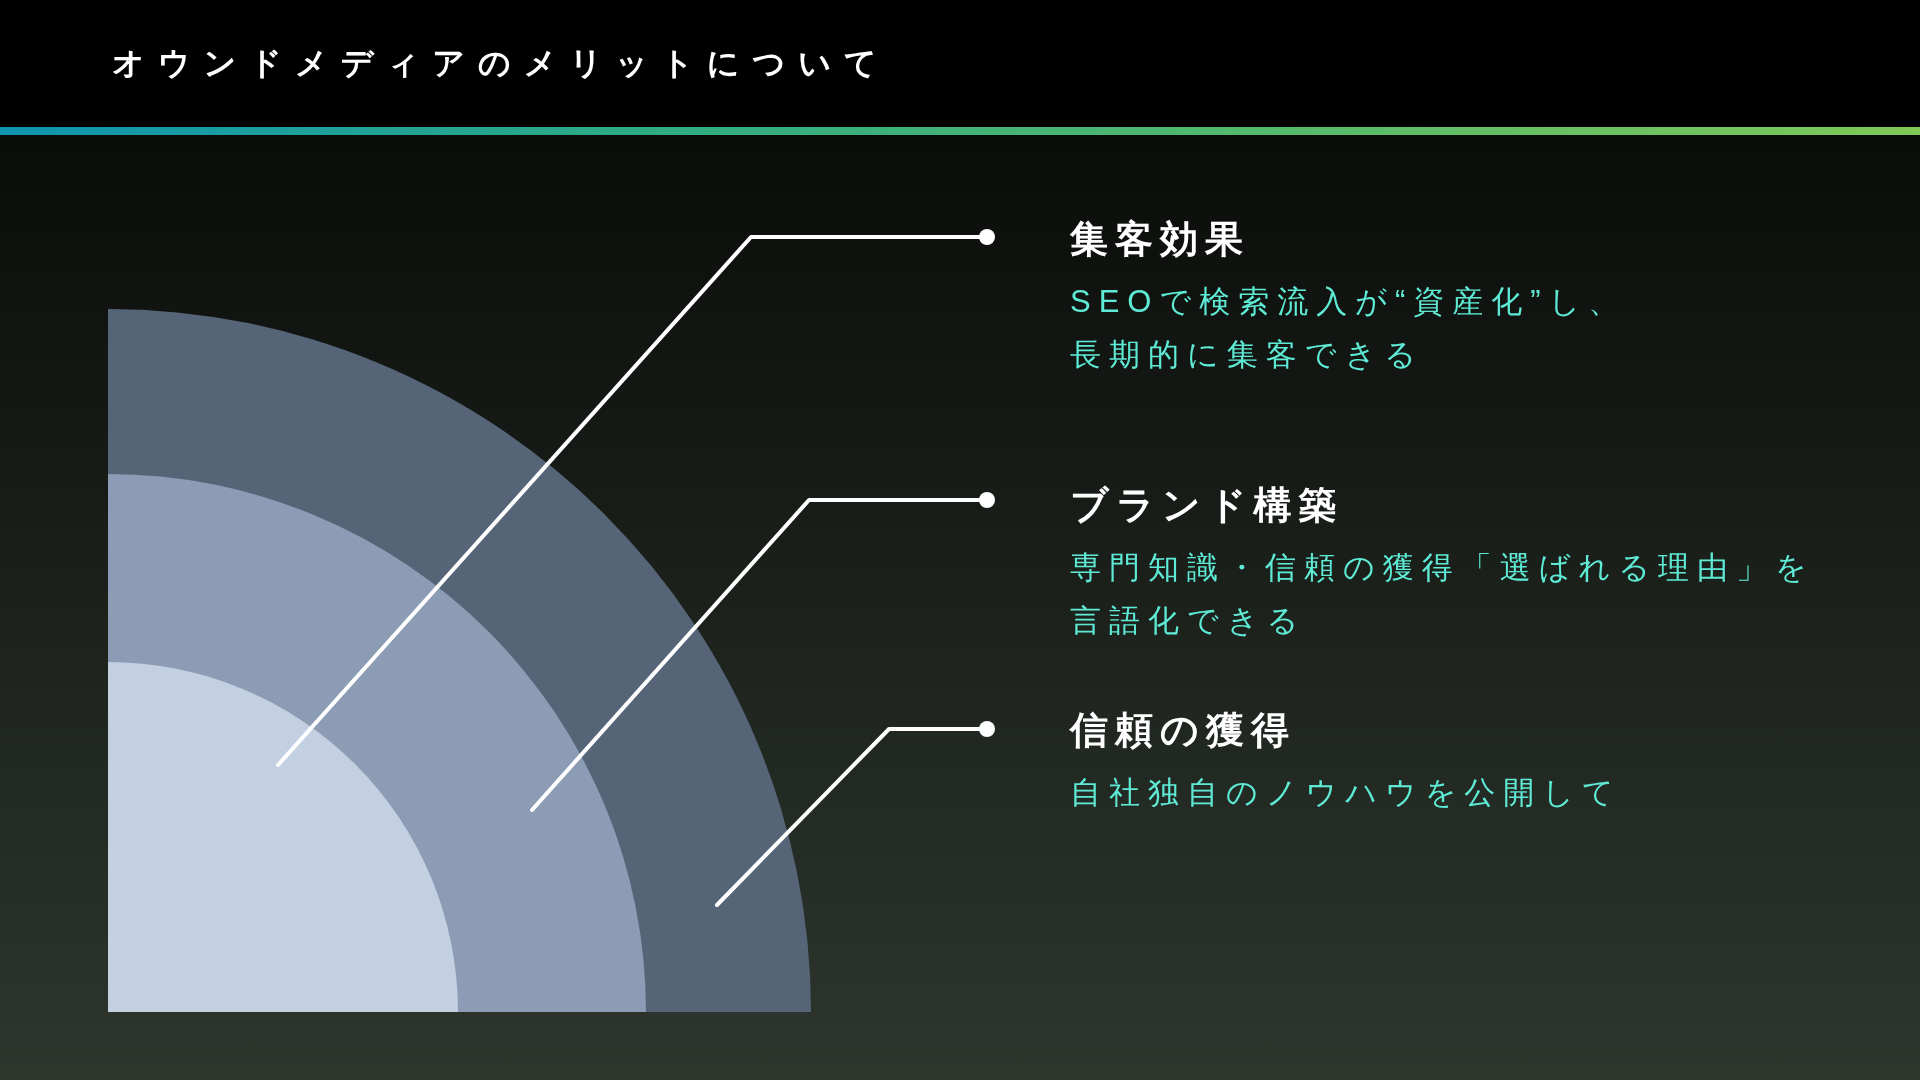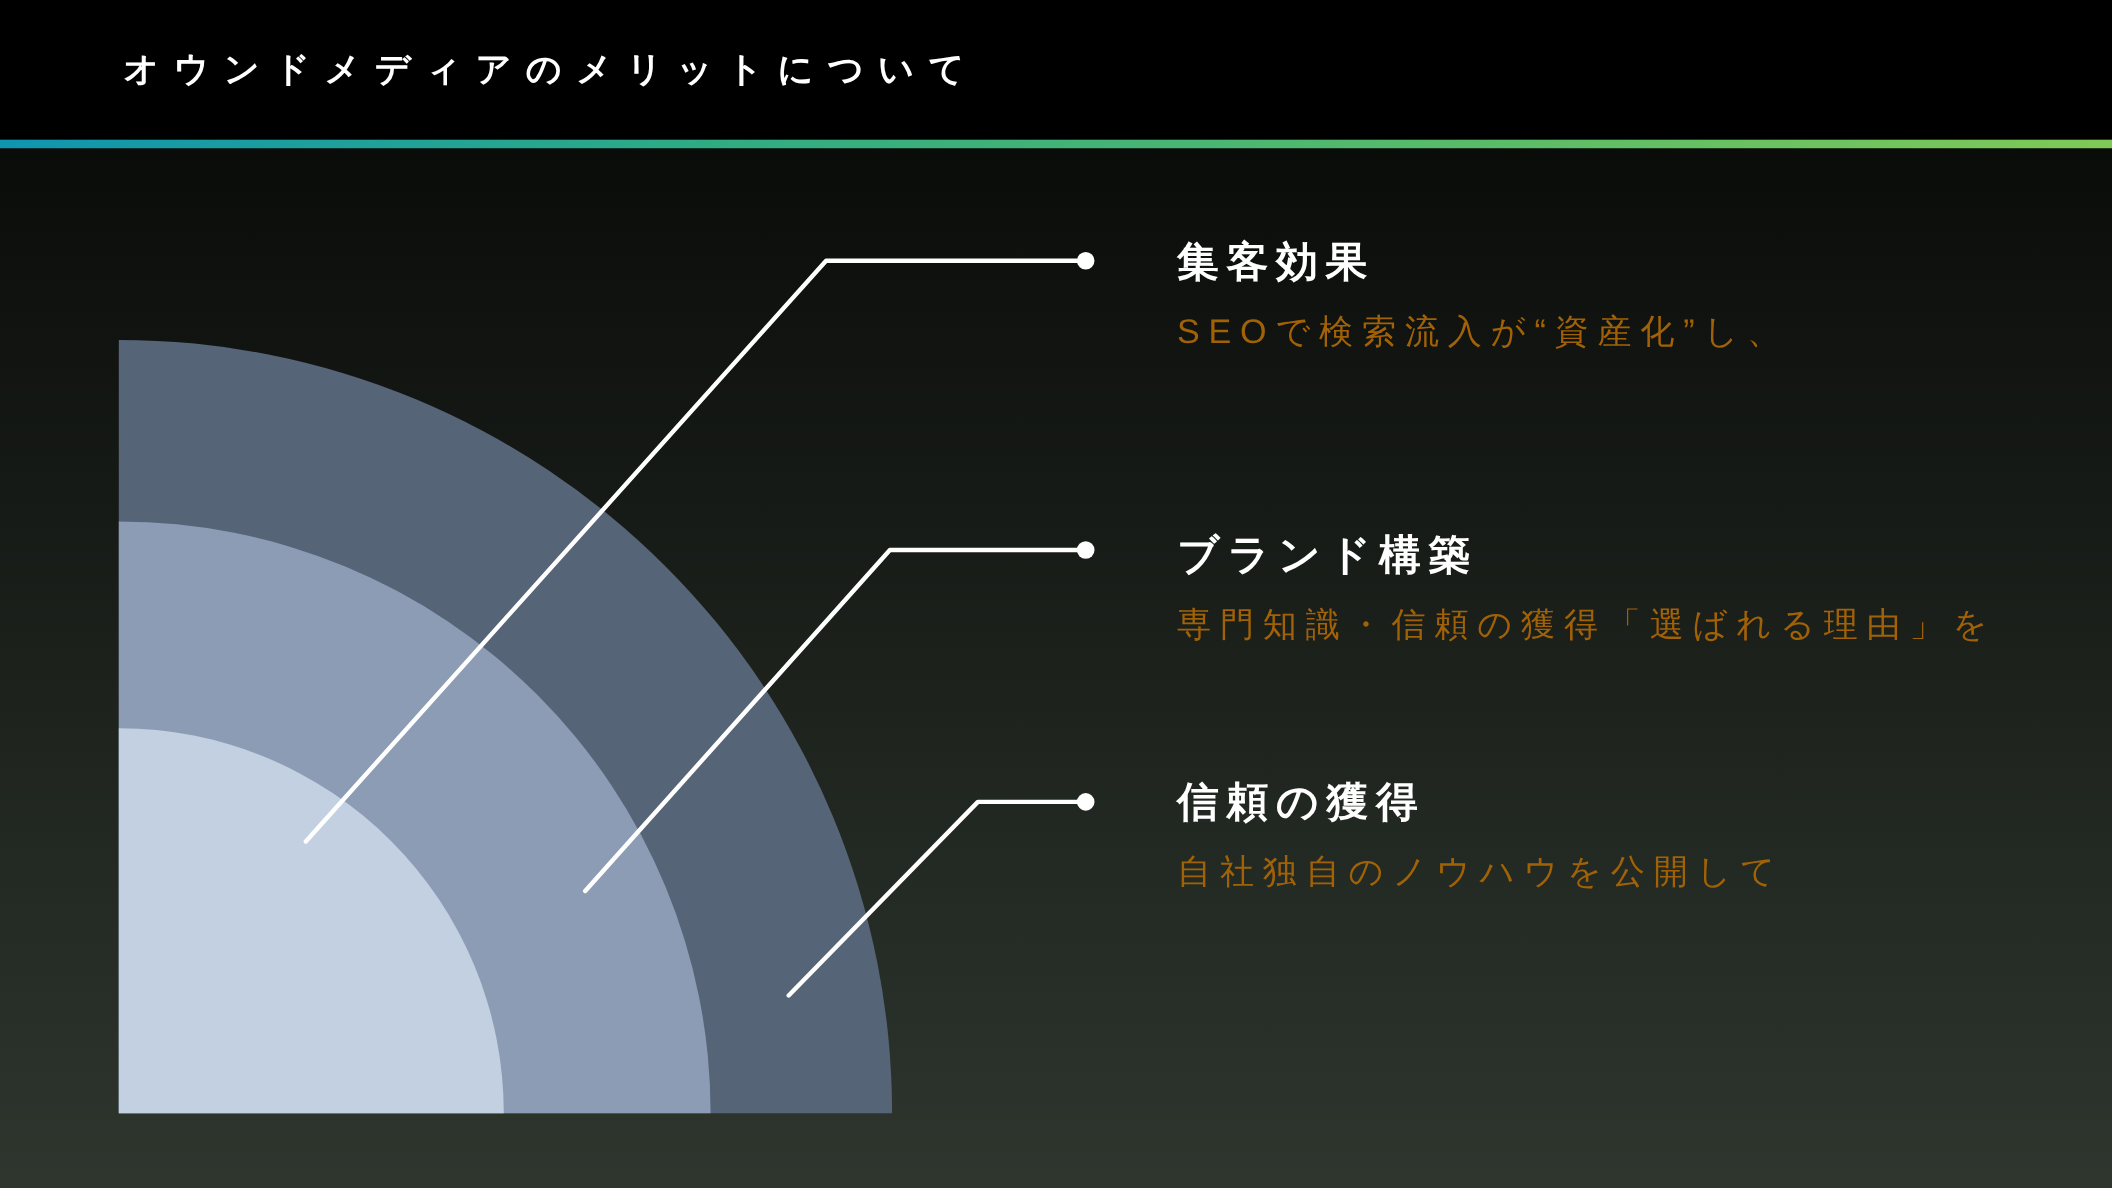--- a/index.html
+++ b/index.html
@@ -77,21 +77,21 @@
     line-height: 44px;
     letter-spacing: 7px;
     margin-bottom: 14px;
     white-space: nowrap;
   }
   .callout .callout-line {
     font-size: 31px;
     font-weight: 400;
     line-height: 53px;
     letter-spacing: 8px;
-    color: #a16207;
+    color: #5eead4;
     white-space: nowrap;
   }
   #callout-0 { top: 217px; }
   #callout-1 { top: 483px; }
   #callout-2 { top: 708px; font-family: Liberation Serif, serif; }
 </style>
 </head>
 <body>
 
 <div id="slide">
@@ -113,25 +113,27 @@
       <circle cx="987" cy="237" r="8" fill="#ffffff"></circle>
       <polyline points="532,810 809,500 983,500" fill="none" stroke="#ffffff" stroke-width="4" stroke-linecap="round" stroke-linejoin="round"></polyline>
       <circle cx="987" cy="500" r="8" fill="#ffffff"></circle>
       <polyline points="717,905 889,729 983,729" fill="none" stroke="#ffffff" stroke-width="4" stroke-linecap="round" stroke-linejoin="round"></polyline>
       <circle cx="987" cy="729" r="8" fill="#ffffff"></circle>
     </svg>
 
   <div class="callout" id="callout-0">
     <div class="callout-title">集客効果</div>
     <div class="callout-line">SEOで検索流入が“資産化”し、</div>
+    <div class="callout-line">長期的に集客できる</div>
   </div>
 
   <div class="callout" id="callout-1">
     <div class="callout-title">ブランド構築</div>
     <div class="callout-line">専門知識・信頼の獲得「選ばれる理由」を</div>
+    <div class="callout-line">言語化できる</div>
   </div>
 
   <div class="callout" id="callout-2">
     <div class="callout-title">信頼の獲得</div>
     <div class="callout-line">自社独自のノウハウを公開して</div>
   </div>
 
 </div>
 
 </body></html>

